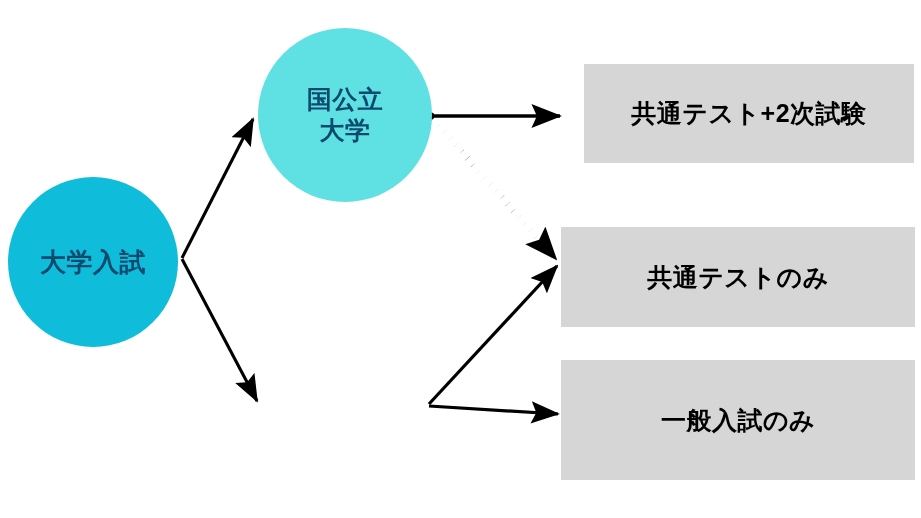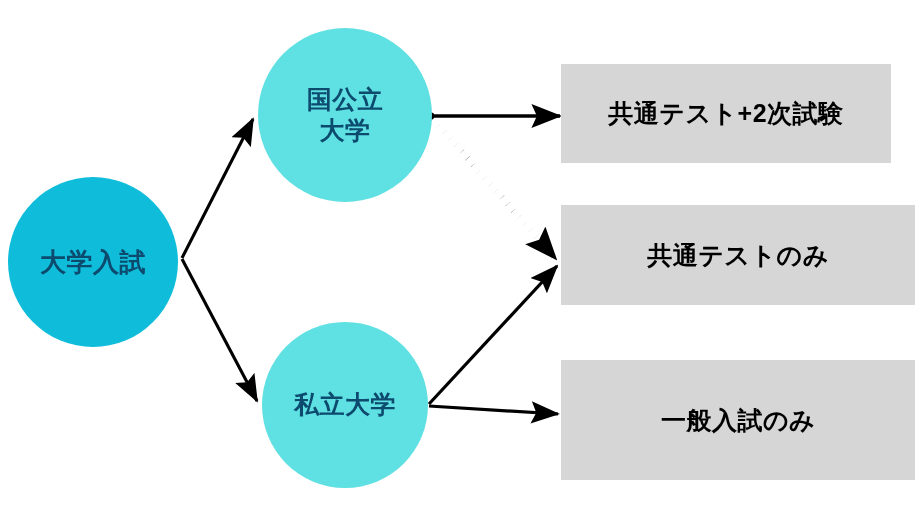--- a/index.html
+++ b/index.html
@@ -76,30 +76,30 @@
   }
   #node-private {
     left: 262px;
     top: 322px;
     width: 166px;
     height: 166px;
     background: #5FE0E2;
     font-size: 25px;
   }
   #box-common-plus-secondary {
-    left: 561px;
+    left: 584px;
     top: 64px;
     width: 330px;
     height: 99px;
     background: #D6D6D6;
     font-size: 25px;
   }
   #box-common-only {
     left: 561px;
-    top: 205px;
+    top: 227px;
     width: 354px;
     height: 100px;
     background: #D6D6D6;
     font-size: 25px;
   }
   #box-general-only {
     left: 561px;
     top: 360px;
     width: 354px;
     height: 120px;
@@ -139,23 +139,20 @@
 
   <div class="node-circle" id="node-root">
     <span class="circle-label">大学入試</span>
   </div>
 
   <div class="node-circle" id="node-public">
     <span class="circle-label">国公立
 大学</span>
   </div>
 
-  <div class="node-circle" id="node-private">
-    <span class="circle-label">私立大学</span>
-  </div>
 
   <div class="node-box" id="box-common-plus-secondary">
     <span class="box-label">共通テスト+2次試験</span>
   </div>
 
   <div class="node-box" id="box-common-only">
     <span class="box-label">共通テストのみ</span>
   </div>
 
   <div class="node-box" id="box-general-only">

